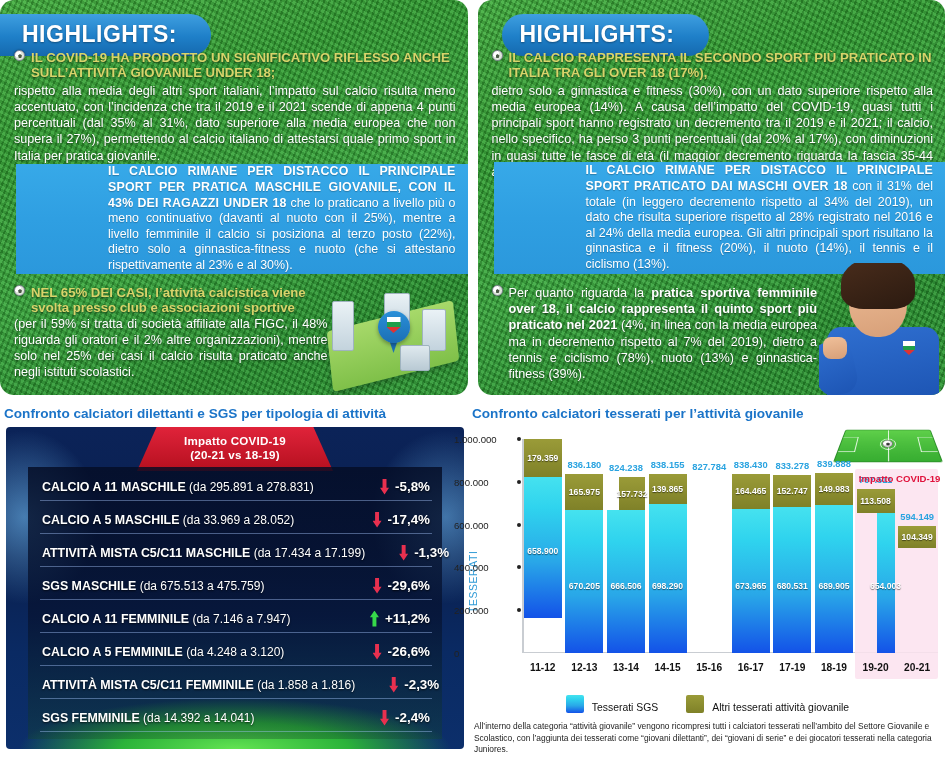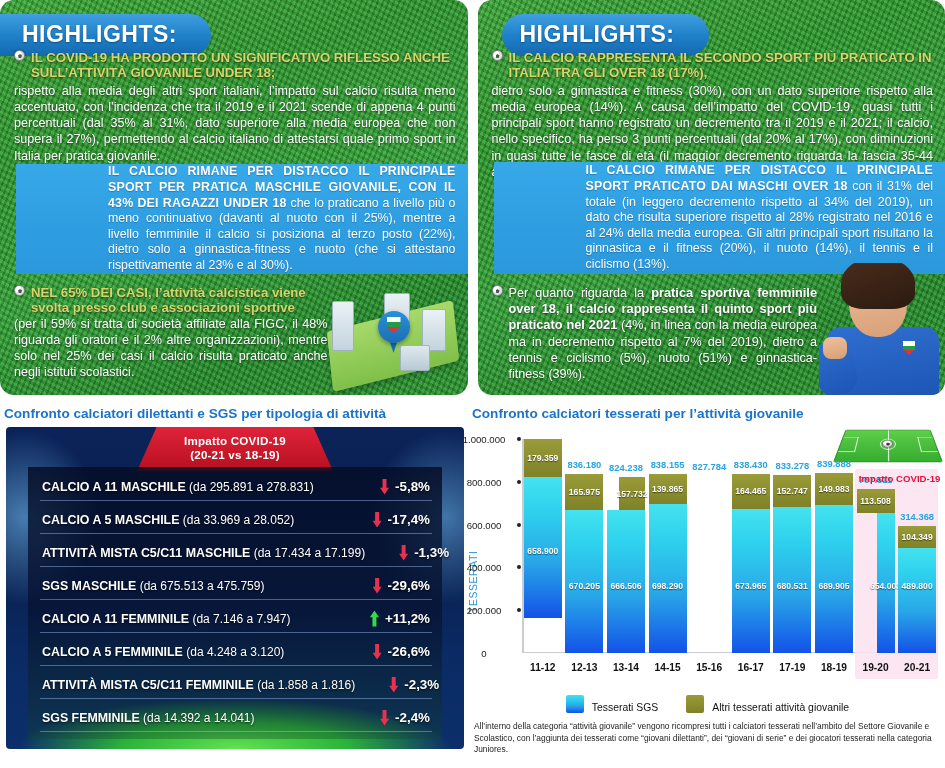--- a/index.html
+++ b/index.html
@@ -151,21 +151,21 @@
   .pct { color:#fff; font-weight:bold; font-size:13.4px; text-shadow:0 1px 2px rgba(0,0,0,.8); }
 
   
   .br { position:absolute; left:470px; top:404px; width:475px; height:364px; }
   .br-title { color:#1b74c8; font-weight:bold; font-size:13.6px; padding:2px 0 4px 2px; }
   .chart { position:relative; width:472px; height:268px; }
   .plot { position:absolute; left:52px; top:14px; right:4px; bottom:40px; }
   .yaxis-line { position:absolute; left:52px; top:14px; width:2px; bottom:40px; background:#c9cdd2; }
   .ylab {
     position:absolute; right:0; transform:translateY(-50%);
-    font-size:9.6px; color:#222; text-align:center; white-space:nowrap;
+    font-size:9.6px; color:#222; text-align:left; white-space:nowrap;
   }
   .ytick { position:absolute; width:4px;height:4px;border-radius:50%; background:#222; transform:translate(0,-50%); }
   .axis-title {
     position:absolute; left:-2px; top:188px; transform:rotate(-90deg); transform-origin:left top;
     color:#2f9ad6; font-size:10.4px; letter-spacing:.6px;
   }
   .xaxis-line { position:absolute; left:52px; right:4px; bottom:40px; height:1px; background:#c9cdd2; }
   .bars { position:absolute; left:0; right:0; top:0; bottom:0; display:flex; align-items:flex-end; }
   .bcol { flex:1; position:relative; height:100%; display:flex; flex-direction:column; justify-content:flex-end; align-items:center; }
   .bar { width:38px; position:relative; }
@@ -283,21 +283,21 @@
         <div class="bt">
           <b>IL CALCIO RIMANE PER DISTACCO IL PRINCIPALE SPORT PRATICATO DAI MASCHI OVER 18</b><span> con il 31% del totale (in leggero decremento rispetto al 34% del 2019), un dato che risulta superiore rispetto al 28% registrato nel 2016 e al 24% della media europea. Gli altri principali sport risultano la ginnastica e il fitness (20%), il nuoto (14%), il tennis e il ciclismo (13%).</span>
         </div>
       </div>
     </div>
 
     <div class="bullet-block" style="top:285px; right:128px;">
       <div style="display:flex;">
         <span class="ball"></span>
         <span class="body-txt" style="display:inline;">
-          <span>Per quanto riguarda la </span><b class="lead" style="font-size:12.8px;">pratica sportiva femminile over 18, il calcio rappresenta il quinto sport più praticato nel 2021</b><span> (4%, in linea con la media europea ma in decremento rispetto al 7% del 2019), dietro a tennis e ciclismo (5%), nuoto (51%) e ginnastica-fitness (39%).</span>
+          <span>Per quanto riguarda la </span><b class="lead" style="font-size:12.8px;">pratica sportiva femminile over 18, il calcio rappresenta il quinto sport più praticato nel 2021</b><span> (4%, in linea con la media europea ma in decremento rispetto al 7% del 2019), dietro a tennis e ciclismo (78%), nuoto (13%) e ginnastica-fitness (39%).</span>
         </span>
       </div>
     </div>
 
     <div class="fem">
       <div class="torso"></div>
       <div class="arm"></div>
       <div class="head"></div>
       <div class="hair"></div>
       <div class="fist"></div>
@@ -493,27 +493,24 @@
             <div class="bar" style="height: 164.247px;">
               <div class="seg-top" style="height: 24.2907px;">
                 <span class="seg-lbl">113.508</span>
               </div>
               <div class="seg-bot" style="height: 139.957px; margin-left: 20px;">
                 <span class="seg-lbl">654.003</span>
               </div>
             </div>
           </div>
           <div class="bcol">
-            <div class="tot" style="bottom: 131.148px;">314.368</div>
+            <div class="tot" style="bottom: 131.148px;">594.149</div>
             <div class="bar" style="height: 127.148px;">
               <div class="seg-top" style="height: 22.3307px;">
                 <span class="seg-lbl">104.349</span>
-              </div>
-              <div class="seg-bot" style="height: 104.817px;">
-                <span class="seg-lbl">489.800</span>
               </div>
             </div>
           </div>
         </div>
     </div>
     <div class="xlabels" id="xlabels" style="z-index: 2;">
         <div class="xlab">11-12</div>
         <div class="xlab">12-13</div>
         <div class="xlab">13-14</div>
         <div class="xlab">14-15</div>

